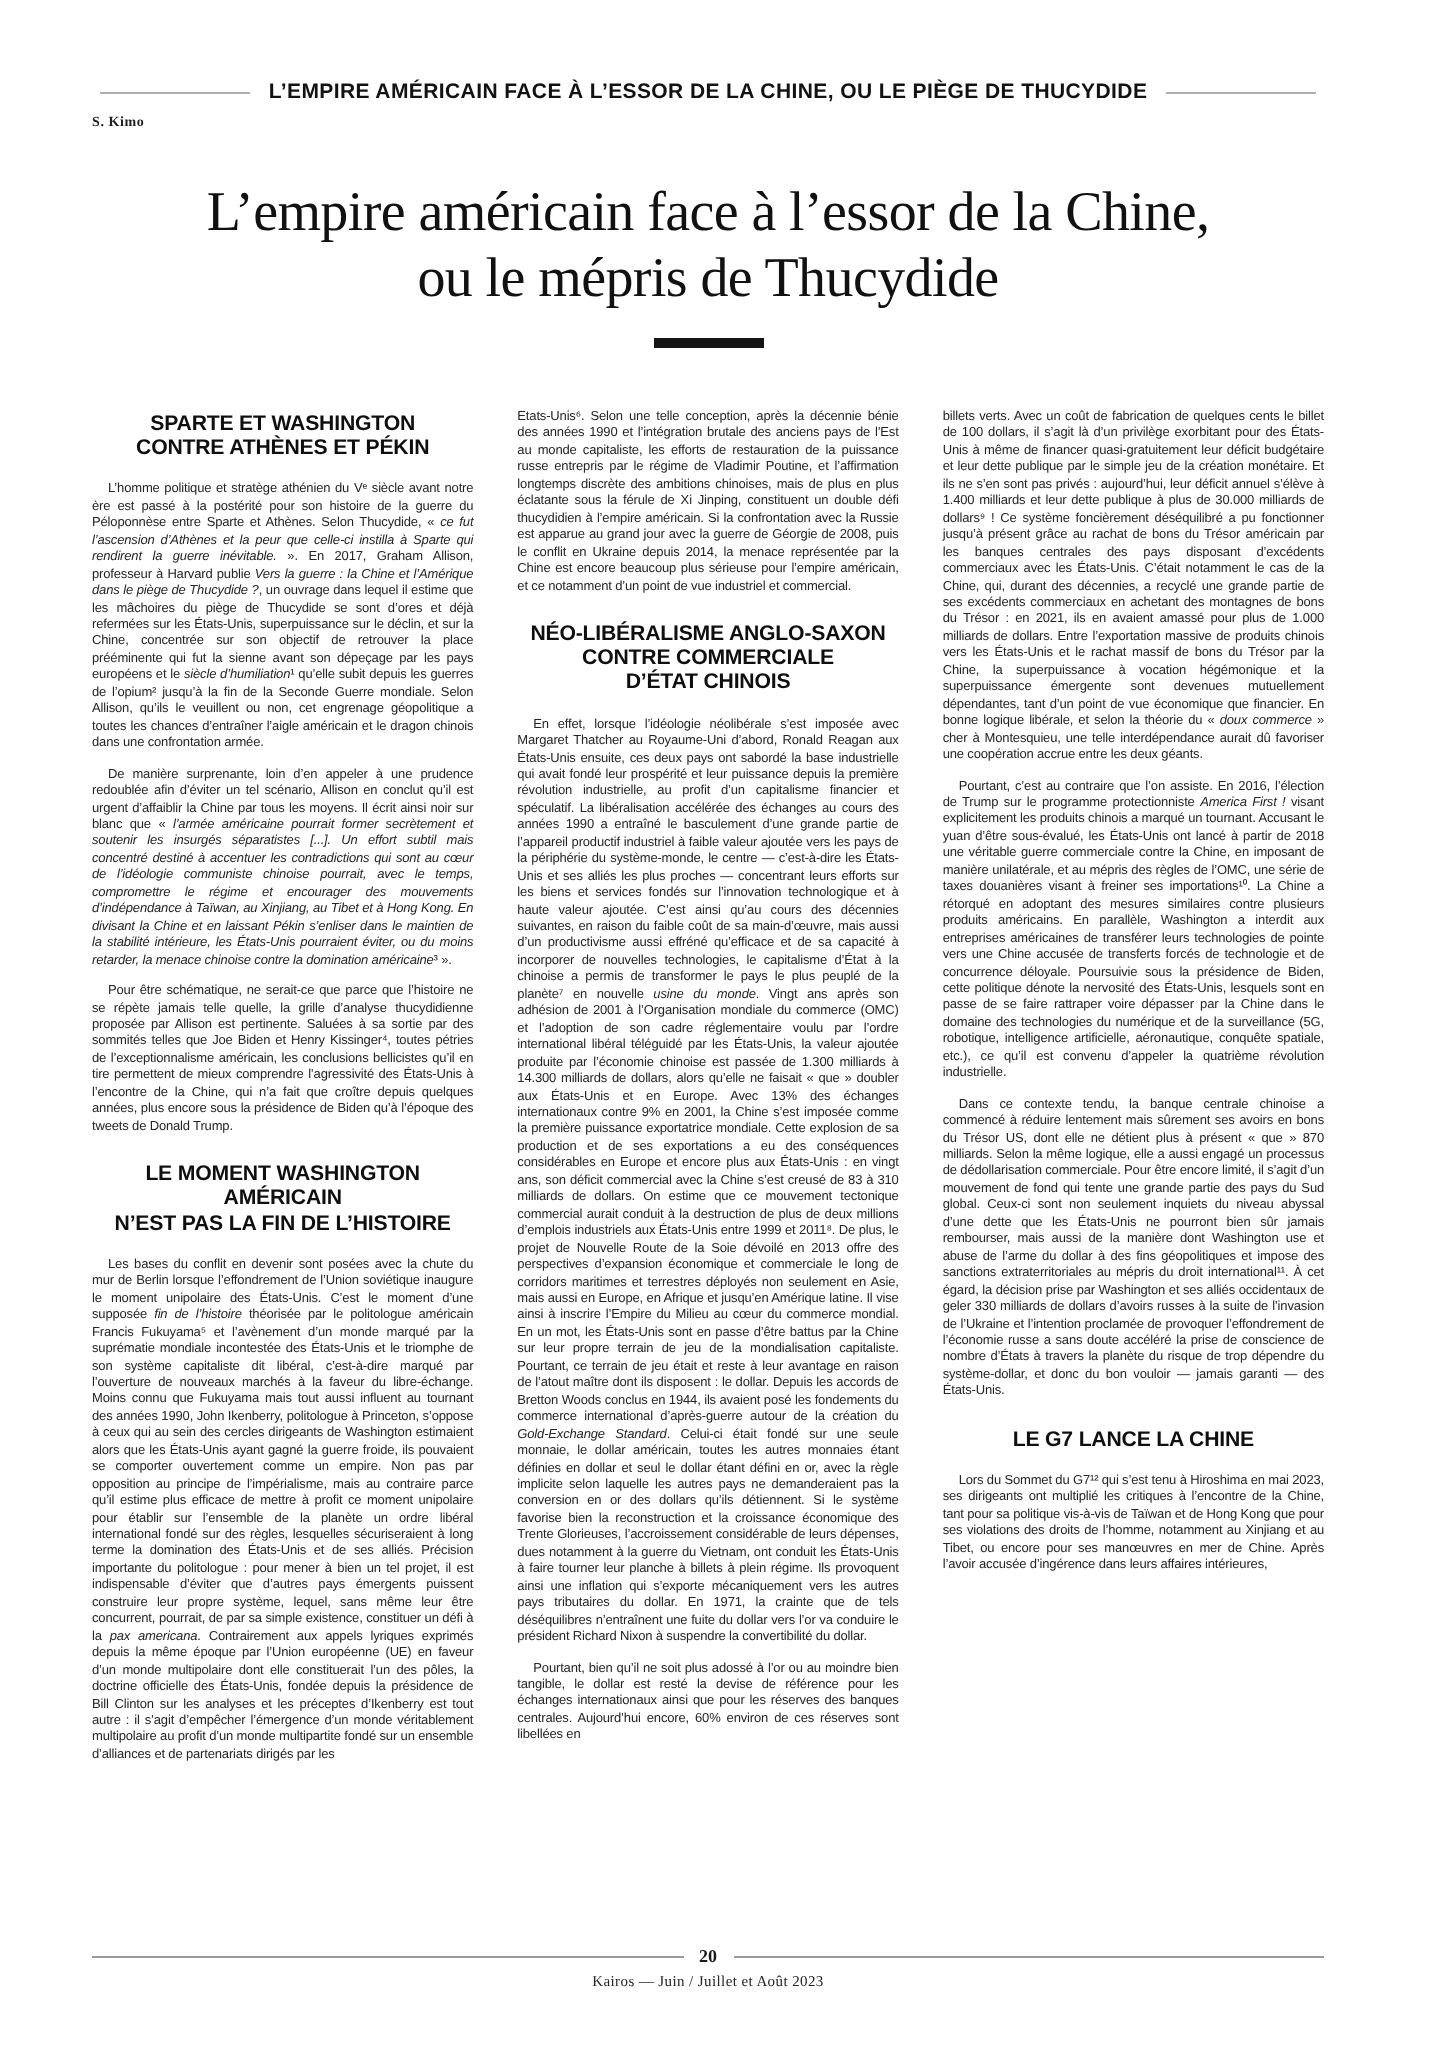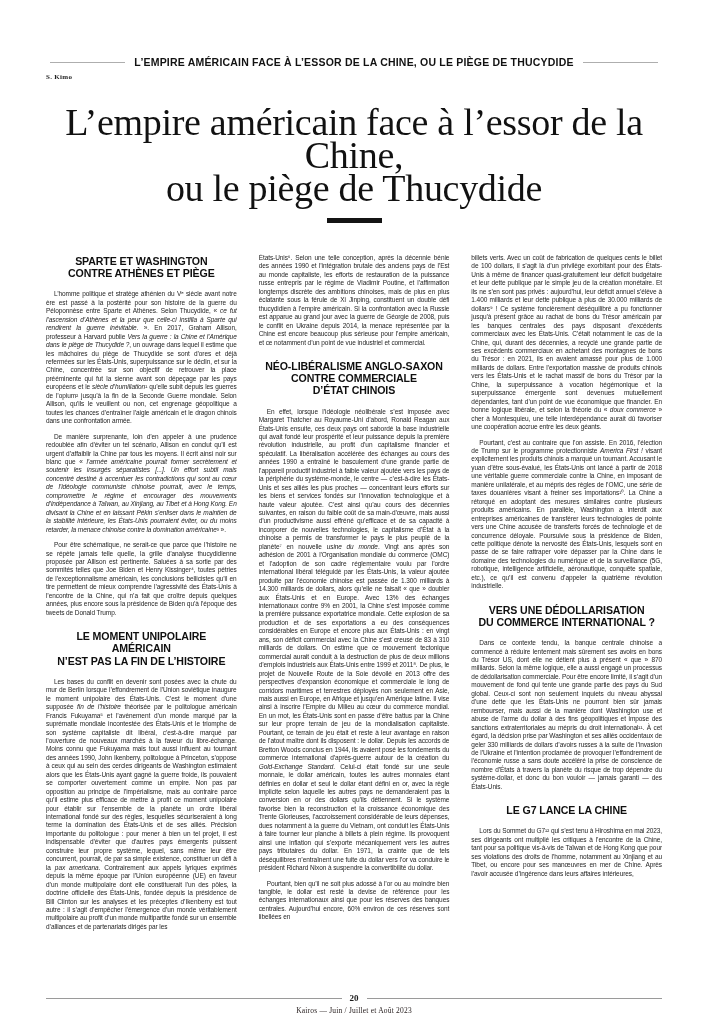--- a/index.html
+++ b/index.html
@@ -4,40 +4,40 @@
 <style>
   html, body { margin: 0; padding: 0; }
   body {
     width: 724px; height: 1024px;
     background: #ffffff;
     font-family: "Liberation Sans", sans-serif;
     color: #1d1d1d;
     overflow: hidden;
     position: relative;
   }
-  .page { position: absolute; inset: 0; padding: 56px 62px 0 46px; box-sizing: border-box; }
+  .page { position: absolute; inset: 0; padding: 40px 62px 0 46px; box-sizing: border-box; }
 
   
   .kicker { display: flex; align-items: center; gap: 9px; margin: 0 4px; }
   .kicker .rule { flex: 1; height: 1px; background: #aeaeae; }
   .kicker-text {
     font-weight: bold; font-size: 10.5px; letter-spacing: 0.2px;
     color: #121212; white-space: nowrap;
   }
   .author {
     text-align: left; font-family: "Liberation Serif", serif;
     font-weight: bold; font-size: 7px; color: #222; margin-top: 5px;
     letter-spacing: 0.3px;
   }
 
   
   .title {
     margin: 25px 0 0 0; text-align: center;
     font-family: "Liberation Serif", serif; font-weight: normal;
-    font-size: 38px; line-height: 33px; color: #111;
+    font-size: 28px; line-height: 33px; color: #111;
     letter-spacing: -0.3px;
   }
   .title span { display: block; }
   .bar { width: 55px; height: 5px; background: #141414; margin: 13px auto 0 auto; }
 
   
   .cols {
     display: flex; gap: 22px; margin-top: 31px;
     height: 742px; overflow: hidden;
   }
@@ -50,21 +50,21 @@
   .col > h2:first-child { margin-top: 1px; }
   .col p {
     font-size: 6.5px; line-height: 8.45px; letter-spacing: -0.08px;
     text-align: justify; text-indent: 8px; color: #242424;
     margin: 0 0 7px 0; hyphens: auto; -webkit-hyphens: auto;
   }
   .col p.cont { text-indent: 0; }
   .col p i { font-style: italic; }
 
   
-  .footer { position: absolute; left: 46px; right: 62px; bottom: 9px; }
+  .footer { position: absolute; left: 46px; right: 62px; bottom: 29px; }
   .pageline { display: flex; align-items: center; gap: 8px; }
   .pageline .frule { flex: 1; height: 1px; background: #9a9a9a; }
   .pnum {
     font-family: "Liberation Serif", serif; font-weight: bold;
     font-size: 9px; color: #1a1a1a;
   }
   .journal {
     text-align: center; margin-top: 3px;
     font-family: "Liberation Serif", serif; font-weight: normal;
     font-size: 7.5px; color: #2a2222; letter-spacing: 0.2px;
@@ -77,51 +77,49 @@
 
   <div class="kicker">
     <span class="rule"></span>
     <span class="kicker-text">L’EMPIRE AMÉRICAIN FACE À L’ESSOR DE LA CHINE, OU LE PIÈGE DE THUCYDIDE</span>
     <span class="rule"></span>
   </div>
   <div class="author">S. Kimo</div>
 
   <h1 class="title">
     <span>L’empire américain face à l’essor de la Chine,</span>
-    <span>ou le piège de Thucydide</span>
+    <span>ou le mépris de Thucydide</span>
   </h1>
   <div class="bar"></div>
 
   <div class="cols">
 
     <div class="col">
       <h2>SPARTE ET WASHINGTON
-CONTRE ATHÈNES ET PIÈGE</h2>
+CONTRE ATHÈNES ET PÉKIN</h2>
       <p>L’homme politique et stratège athénien du Vᵉ siècle avant notre ère est passé à la postérité pour son histoire de la guerre du Péloponnèse entre Sparte et Athènes. Selon Thucydide, « <i>ce fut l’ascension d’Athènes et la peur que celle-ci instilla à Sparte qui rendirent la guerre inévitable.</i> ». En 2017, Graham Allison, professeur à Harvard publie <i>Vers la guerre : la Chine et l’Amérique dans le piège de Thucydide ?</i>, un ouvrage dans lequel il estime que les mâchoires du piège de Thucydide se sont d’ores et déjà refermées sur les États-Unis, superpuissance sur le déclin, et sur la Chine, concentrée sur son objectif de retrouver la place prééminente qui fut la sienne avant son dépeçage par les pays européens et le <i>siècle d’humiliation</i>¹ qu’elle subit depuis les guerres de l’opium² jusqu’à la fin de la Seconde Guerre mondiale. Selon Allison, qu’ils le veuillent ou non, cet engrenage géopolitique a toutes les chances d’entraîner l’aigle américain et le dragon chinois dans une confrontation armée.</p>
       <p>De manière surprenante, loin d’en appeler à une prudence redoublée afin d’éviter un tel scénario, Allison en conclut qu’il est urgent d’affaiblir la Chine par tous les moyens. Il écrit ainsi noir sur blanc que « <i>l’armée américaine pourrait former secrètement et soutenir les insurgés séparatistes [...]. Un effort subtil mais concentré destiné à accentuer les contradictions qui sont au cœur de l’idéologie communiste chinoise pourrait, avec le temps, compromettre le régime et encourager des mouvements d’indépendance à Taïwan, au Xinjiang, au Tibet et à Hong Kong. En divisant la Chine et en laissant Pékin s’enliser dans le maintien de la stabilité intérieure, les États-Unis pourraient éviter, ou du moins retarder, la menace chinoise contre la domination américaine</i>³ ».</p>
       <p>Pour être schématique, ne serait-ce que parce que l’histoire ne se répète jamais telle quelle, la grille d’analyse thucydidienne proposée par Allison est pertinente. Saluées à sa sortie par des sommités telles que Joe Biden et Henry Kissinger⁴, toutes pétries de l’exceptionnalisme américain, les conclusions bellicistes qu’il en tire permettent de mieux comprendre l’agressivité des États-Unis à l’encontre de la Chine, qui n’a fait que croître depuis quelques années, plus encore sous la présidence de Biden qu’à l’époque des tweets de Donald Trump.</p>
-      <h2>LE MOMENT UNIPOLAIRE AMÉRICAIN
+      <h2>LE MOMENT WASHINGTON AMÉRICAIN
 N’EST PAS LA FIN DE L’HISTOIRE</h2>
       <p>Les bases du conflit en devenir sont posées avec la chute du mur de Berlin lorsque l’effondrement de l’Union soviétique inaugure le moment unipolaire des États-Unis. C’est le moment d’une supposée <i>fin de l’histoire</i> théorisée par le politologue américain Francis Fukuyama⁵ et l’avènement d’un monde marqué par la suprématie mondiale incontestée des États-Unis et le triomphe de son système capitaliste dit libéral, c’est-à-dire marqué par l’ouverture de nouveaux marchés à la faveur du libre-échange. Moins connu que Fukuyama mais tout aussi influent au tournant des années 1990, John Ikenberry, politologue à Princeton, s’oppose à ceux qui au sein des cercles dirigeants de Washington estimaient alors que les États-Unis ayant gagné la guerre froide, ils pouvaient se comporter ouvertement comme un empire. Non pas par opposition au principe de l’impérialisme, mais au contraire parce qu’il estime plus efficace de mettre à profit ce moment unipolaire pour établir sur l’ensemble de la planète un ordre libéral international fondé sur des règles, lesquelles sécuriseraient à long terme la domination des États-Unis et de ses alliés. Précision importante du politologue : pour mener à bien un tel projet, il est indispensable d’éviter que d’autres pays émergents puissent construire leur propre système, lequel, sans même leur être concurrent, pourrait, de par sa simple existence, constituer un défi à la <i>pax americana</i>. Contrairement aux appels lyriques exprimés depuis la même époque par l’Union européenne (UE) en faveur d’un monde multipolaire dont elle constituerait l’un des pôles, la doctrine officielle des États-Unis, fondée depuis la présidence de Bill Clinton sur les analyses et les préceptes d’Ikenberry est tout autre : il s’agit d’empêcher l’émergence d’un monde véritablement multipolaire au profit d’un monde multipartite fondé sur un ensemble d’alliances et de partenariats dirigés par les</p>
     </div>
 
     <div class="col">
       <p class="cont">États-Unis⁶. Selon une telle conception, après la décennie bénie des années 1990 et l’intégration brutale des anciens pays de l’Est au monde capitaliste, les efforts de restauration de la puissance russe entrepris par le régime de Vladimir Poutine, et l’affirmation longtemps discrète des ambitions chinoises, mais de plus en plus éclatante sous la férule de Xi Jinping, constituent un double défi thucydidien à l’empire américain. Si la confrontation avec la Russie est apparue au grand jour avec la guerre de Géorgie de 2008, puis le conflit en Ukraine depuis 2014, la menace représentée par la Chine est encore beaucoup plus sérieuse pour l’empire américain, et ce notamment d’un point de vue industriel et commercial.</p>
       <h2>NÉO-LIBÉRALISME ANGLO-SAXON
 CONTRE COMMERCIALE
 D’ÉTAT CHINOIS</h2>
       <p>En effet, lorsque l’idéologie néolibérale s’est imposée avec Margaret Thatcher au Royaume-Uni d’abord, Ronald Reagan aux États-Unis ensuite, ces deux pays ont sabordé la base industrielle qui avait fondé leur prospérité et leur puissance depuis la première révolution industrielle, au profit d’un capitalisme financier et spéculatif. La libéralisation accélérée des échanges au cours des années 1990 a entraîné le basculement d’une grande partie de l’appareil productif industriel à faible valeur ajoutée vers les pays de la périphérie du système-monde, le centre — c’est-à-dire les États-Unis et ses alliés les plus proches — concentrant leurs efforts sur les biens et services fondés sur l’innovation technologique et à haute valeur ajoutée. C’est ainsi qu’au cours des décennies suivantes, en raison du faible coût de sa main-d’œuvre, mais aussi d’un productivisme aussi effréné qu’efficace et de sa capacité à incorporer de nouvelles technologies, le capitalisme d’État à la chinoise a permis de transformer le pays le plus peuplé de la planète⁷ en nouvelle <i>usine du monde</i>. Vingt ans après son adhésion de 2001 à l’Organisation mondiale du commerce (OMC) et l’adoption de son cadre réglementaire voulu par l’ordre international libéral téléguidé par les États-Unis, la valeur ajoutée produite par l’économie chinoise est passée de 1.300 milliards à 14.300 milliards de dollars, alors qu’elle ne faisait « que » doubler aux États-Unis et en Europe. Avec 13% des échanges internationaux contre 9% en 2001, la Chine s’est imposée comme la première puissance exportatrice mondiale. Cette explosion de sa production et de ses exportations a eu des conséquences considérables en Europe et encore plus aux États-Unis : en vingt ans, son déficit commercial avec la Chine s’est creusé de 83 à 310 milliards de dollars. On estime que ce mouvement tectonique commercial aurait conduit à la destruction de plus de deux millions d’emplois industriels aux États-Unis entre 1999 et 2011⁸. De plus, le projet de Nouvelle Route de la Soie dévoilé en 2013 offre des perspectives d’expansion économique et commerciale le long de corridors maritimes et terrestres déployés non seulement en Asie, mais aussi en Europe, en Afrique et jusqu’en Amérique latine. Il vise ainsi à inscrire l’Empire du Milieu au cœur du commerce mondial. En un mot, les États-Unis sont en passe d’être battus par la Chine sur leur propre terrain de jeu de la mondialisation capitaliste. Pourtant, ce terrain de jeu était et reste à leur avantage en raison de l’atout maître dont ils disposent : le dollar. Depuis les accords de Bretton Woods conclus en 1944, ils avaient posé les fondements du commerce international d’après-guerre autour de la création du <i>Gold-Exchange Standard</i>. Celui-ci était fondé sur une seule monnaie, le dollar américain, toutes les autres monnaies étant définies en dollar et seul le dollar étant défini en or, avec la règle implicite selon laquelle les autres pays ne demanderaient pas la conversion en or des dollars qu’ils détiennent. Si le système favorise bien la reconstruction et la croissance économique des Trente Glorieuses, l’accroissement considérable de leurs dépenses, dues notamment à la guerre du Vietnam, ont conduit les États-Unis à faire tourner leur planche à billets à plein régime. Ils provoquent ainsi une inflation qui s’exporte mécaniquement vers les autres pays tributaires du dollar. En 1971, la crainte que de tels déséquilibres n’entraînent une fuite du dollar vers l’or va conduire le président Richard Nixon à suspendre la convertibilité du dollar.</p>
       <p>Pourtant, bien qu’il ne soit plus adossé à l’or ou au moindre bien tangible, le dollar est resté la devise de référence pour les échanges internationaux ainsi que pour les réserves des banques centrales. Aujourd’hui encore, 60% environ de ces réserves sont libellées en</p>
     </div>
 
     <div class="col">
       <p class="cont">billets verts. Avec un coût de fabrication de quelques cents le billet de 100 dollars, il s’agit là d’un privilège exorbitant pour des États-Unis à même de financer quasi-gratuitement leur déficit budgétaire et leur dette publique par le simple jeu de la création monétaire. Et ils ne s’en sont pas privés : aujourd’hui, leur déficit annuel s’élève à 1.400 milliards et leur dette publique à plus de 30.000 milliards de dollars⁹ ! Ce système foncièrement déséquilibré a pu fonctionner jusqu’à présent grâce au rachat de bons du Trésor américain par les banques centrales des pays disposant d’excédents commerciaux avec les États-Unis. C’était notamment le cas de la Chine, qui, durant des décennies, a recyclé une grande partie de ses excédents commerciaux en achetant des montagnes de bons du Trésor : en 2021, ils en avaient amassé pour plus de 1.000 milliards de dollars. Entre l’exportation massive de produits chinois vers les États-Unis et le rachat massif de bons du Trésor par la Chine, la superpuissance à vocation hégémonique et la superpuissance émergente sont devenues mutuellement dépendantes, tant d’un point de vue économique que financier. En bonne logique libérale, et selon la théorie du « <i>doux commerce</i> » cher à Montesquieu, une telle interdépendance aurait dû favoriser une coopération accrue entre les deux géants.</p>
       <p>Pourtant, c’est au contraire que l’on assiste. En 2016, l’élection de Trump sur le programme protectionniste <i>America First !</i> visant explicitement les produits chinois a marqué un tournant. Accusant le yuan d’être sous-évalué, les États-Unis ont lancé à partir de 2018 une véritable guerre commerciale contre la Chine, en imposant de manière unilatérale, et au mépris des règles de l’OMC, une série de taxes douanières visant à freiner ses importations¹⁰. La Chine a rétorqué en adoptant des mesures similaires contre plusieurs produits américains. En parallèle, Washington a interdit aux entreprises américaines de transférer leurs technologies de pointe vers une Chine accusée de transferts forcés de technologie et de concurrence déloyale. Poursuivie sous la présidence de Biden, cette politique dénote la nervosité des États-Unis, lesquels sont en passe de se faire rattraper voire dépasser par la Chine dans le domaine des technologies du numérique et de la surveillance (5G, robotique, intelligence artificielle, aéronautique, conquête spatiale, etc.), ce qu’il est convenu d’appeler la quatrième révolution industrielle.</p>
-      <h2>VERS UNE DÉDOLLARISATION
-DU COMMERCE INTERNATIONAL ?</h2>
       <p>Dans ce contexte tendu, la banque centrale chinoise a commencé à réduire lentement mais sûrement ses avoirs en bons du Trésor US, dont elle ne détient plus à présent « que » 870 milliards. Selon la même logique, elle a aussi engagé un processus de dédollarisation commerciale. Pour être encore limité, il s’agit d’un mouvement de fond qui tente une grande partie des pays du Sud global. Ceux-ci sont non seulement inquiets du niveau abyssal d’une dette que les États-Unis ne pourront bien sûr jamais rembourser, mais aussi de la manière dont Washington use et abuse de l’arme du dollar à des fins géopolitiques et impose des sanctions extraterritoriales au mépris du droit international¹¹. À cet égard, la décision prise par Washington et ses alliés occidentaux de geler 330 milliards de dollars d’avoirs russes à la suite de l’invasion de l’Ukraine et l’intention proclamée de provoquer l’effondrement de l’économie russe a sans doute accéléré la prise de conscience de nombre d’États à travers la planète du risque de trop dépendre du système-dollar, et donc du bon vouloir — jamais garanti — des États-Unis.</p>
       <h2>LE G7 LANCE LA CHINE</h2>
       <p>Lors du Sommet du G7¹² qui s’est tenu à Hiroshima en mai 2023, ses dirigeants ont multiplié les critiques à l’encontre de la Chine, tant pour sa politique vis-à-vis de Taïwan et de Hong Kong que pour ses violations des droits de l’homme, notamment au Xinjiang et au Tibet, ou encore pour ses manœuvres en mer de Chine. Après l’avoir accusée d’ingérence dans leurs affaires intérieures,</p>
     </div>
 
   </div>
 
   <div class="footer">
     <div class="pageline">
       <span class="frule"></span>

